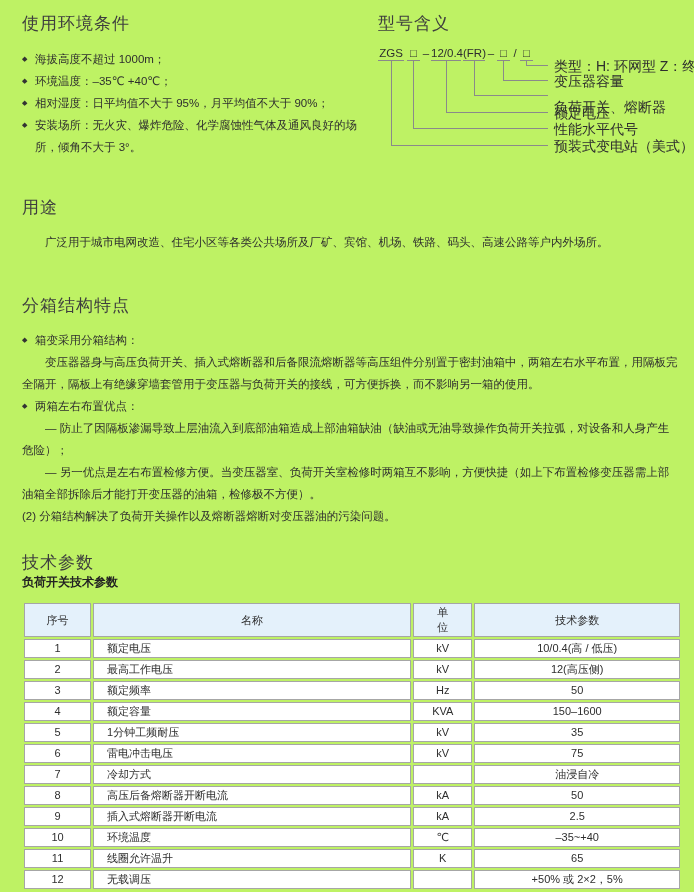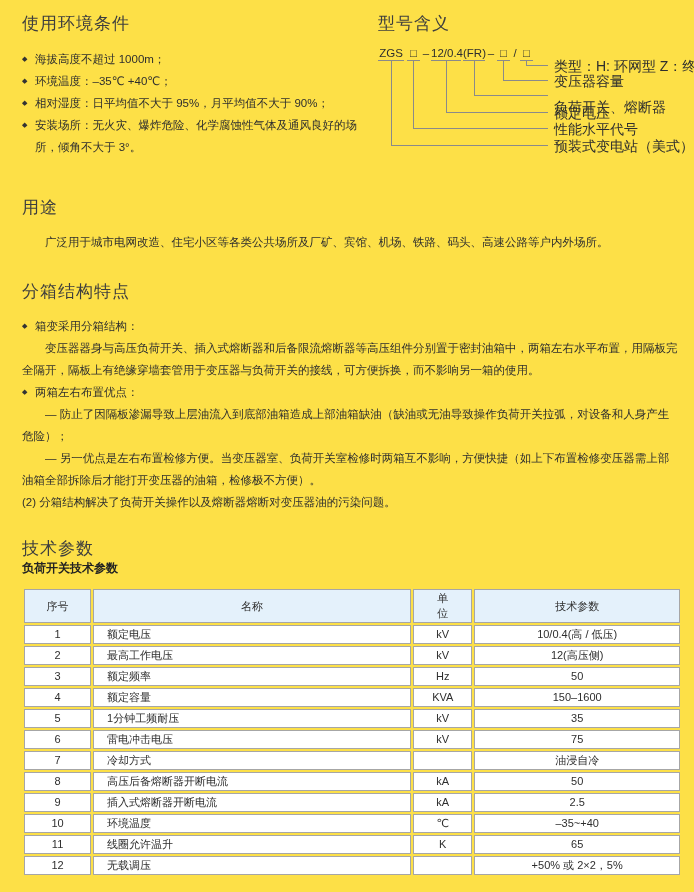--- a/index.html
+++ b/index.html
@@ -5,21 +5,21 @@
   * { margin: 0; padding: 0; box-sizing: border-box; }
   html, body { background: #ffffff; }
   body {
     font-family: "Liberation Sans", "DejaVu Sans", sans-serif;
     color: #2e2e2e;
     -webkit-font-smoothing: antialiased;
   }
   .page {
     width: 694px;
     height: 892px;
-    background: #fde047;
+    background: #bef264;
     padding: 12px 14px 0 22px;
     overflow: hidden;
     position: relative;
   }
   .sec-title {
     font-size: 17px;
     font-weight: 500;
     color: #3e3e3e;
     letter-spacing: 1px;
   }
@@ -75,21 +75,21 @@
   }
   
   .usage-title { margin-top: 14px; }
   .usage-text {
     margin-top: 13px;
     font-size: 11.5px;
     line-height: 20px;
     text-indent: 2em;
   }
   
-  .feat-title { margin-top: 28px; }
+  .feat-title { margin-top: 42px; }
   .feat-body { margin-top: 12px; }
   .feat {
     font-size: 11.5px;
     line-height: 22px;
     color: #2e2e2e;
   }
   .feat.bullet { padding-left: 13px; position: relative; }
   .feat.indent { text-indent: 2em; }
   
   .tech-title { margin-top: 24px; }

